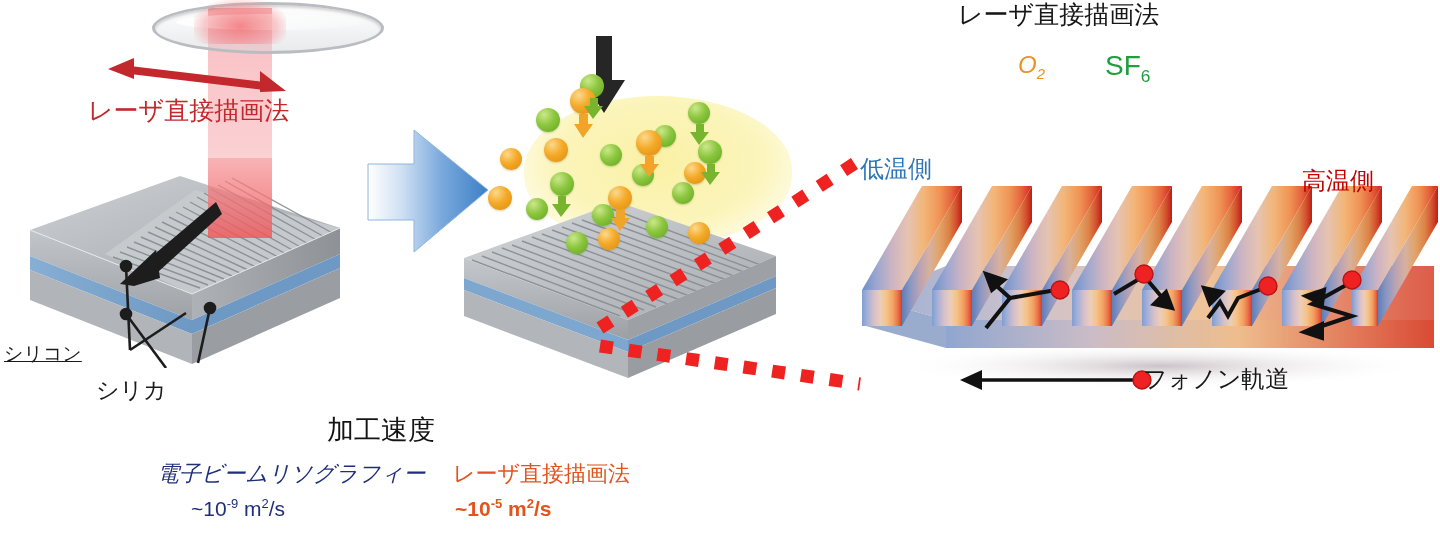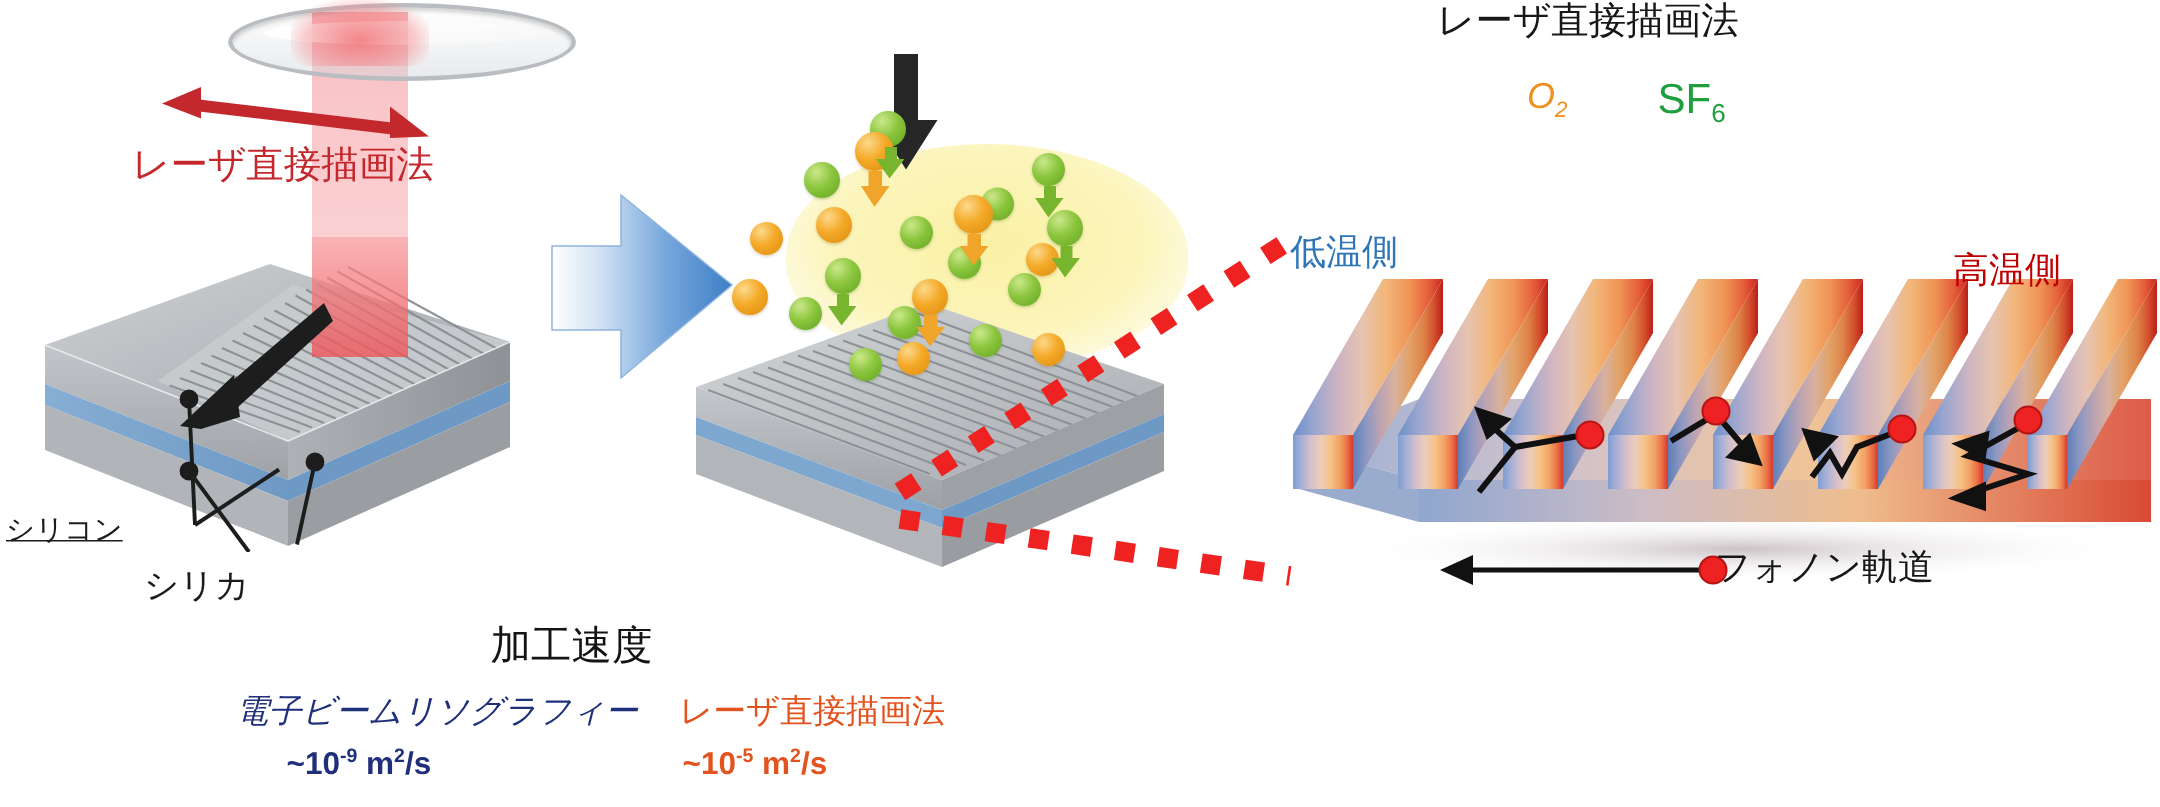--- a/index.html
+++ b/index.html
@@ -73,21 +73,21 @@
   #lbl-silica { left: 96px; top: 379px; font-size: 23px; color: #1b1b1b; text-align: center; }
   #lbl-dry { left: 518px; top: 2px; font-size: 25px; color: #171717; }
   #lbl-o2 { left: 578px; top: 53px; font-size: 24px; color: #ee8f1e; font-style: italic; }
   #lbl-sf6 { left: 665px; top: 52px; font-size: 28px; color: #1f9e3d; }
   #lbl-cold { left: 860px; top: 157px; font-size: 24px; color: #2e75b6; }
   #lbl-hot { left: 1302px; top: 157px; font-size: 24px; color: #c00000; margin-top: 12px; }
   #lbl-phonon { left: 1143px; top: 367px; font-size: 24px; color: #171717; }
   #lbl-speed { left: 327px; top: 417px; font-size: 27px; color: #141414; }
   #lbl-ebl { left: 157px; top: 463px; font-size: 22px; color: #1f2f7a; }
   #lbl-ldw { left: 430px; top: 463px; font-size: 22px; color: #e2541f; }
-  #val-ebl { left: 191px; top: 497px; font-size: 21px; color: #1f2f7a; font-weight: bold; }
+  #val-ebl { left: 191px; top: 497px; font-size: 21px; color: #1f2f7a; font-weight: normal; }
   #val-ldw { left: 455px; top: 497px; font-size: 21px; color: #e2541f; font-weight: bold; }
   sup, sub { font-size: 0.62em; }
   .sub-small { font-size: 0.62em; vertical-align: sub; }
 </style>
 </head>
 <body>
 
 <div id="stage">
 
   <div class="abs" style="left:0;top:0;width:400px;height:420px;">

